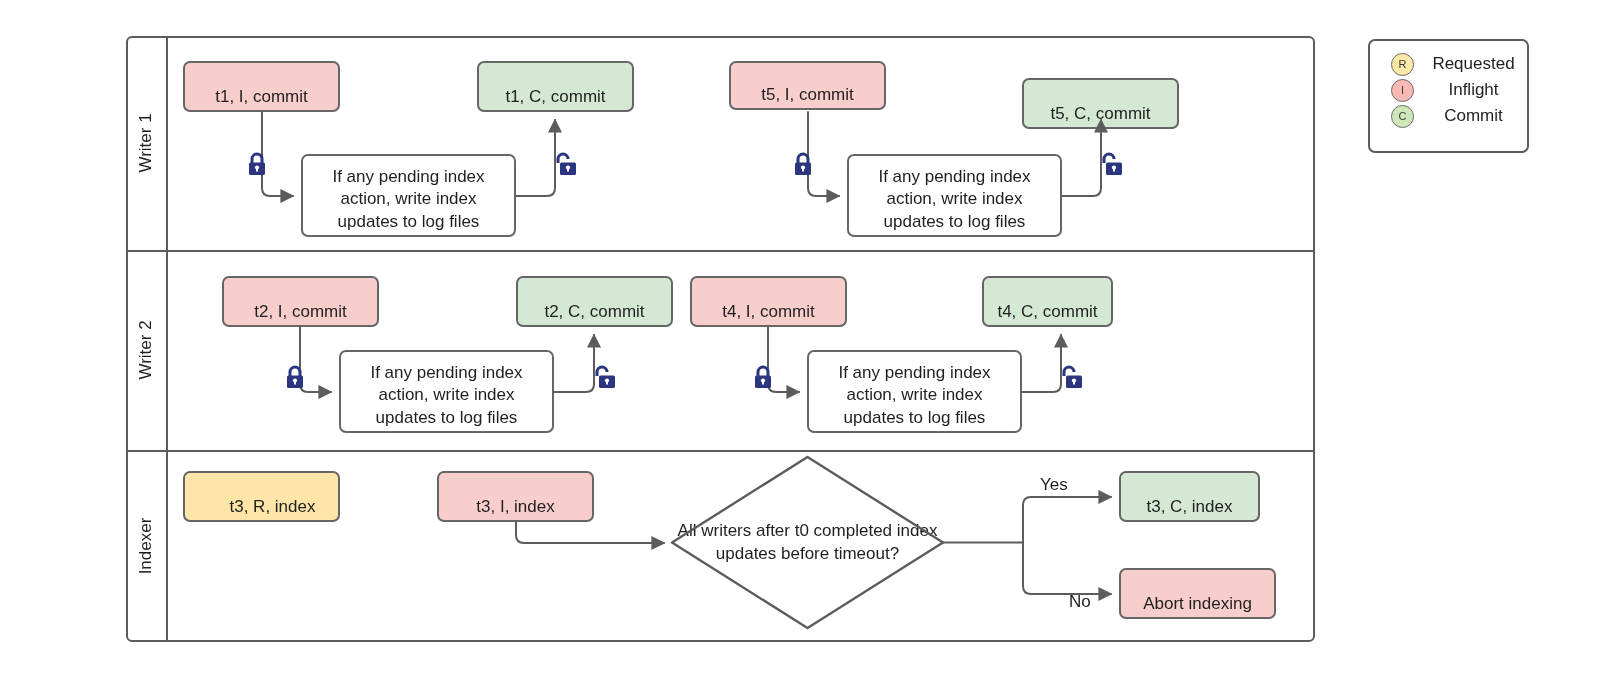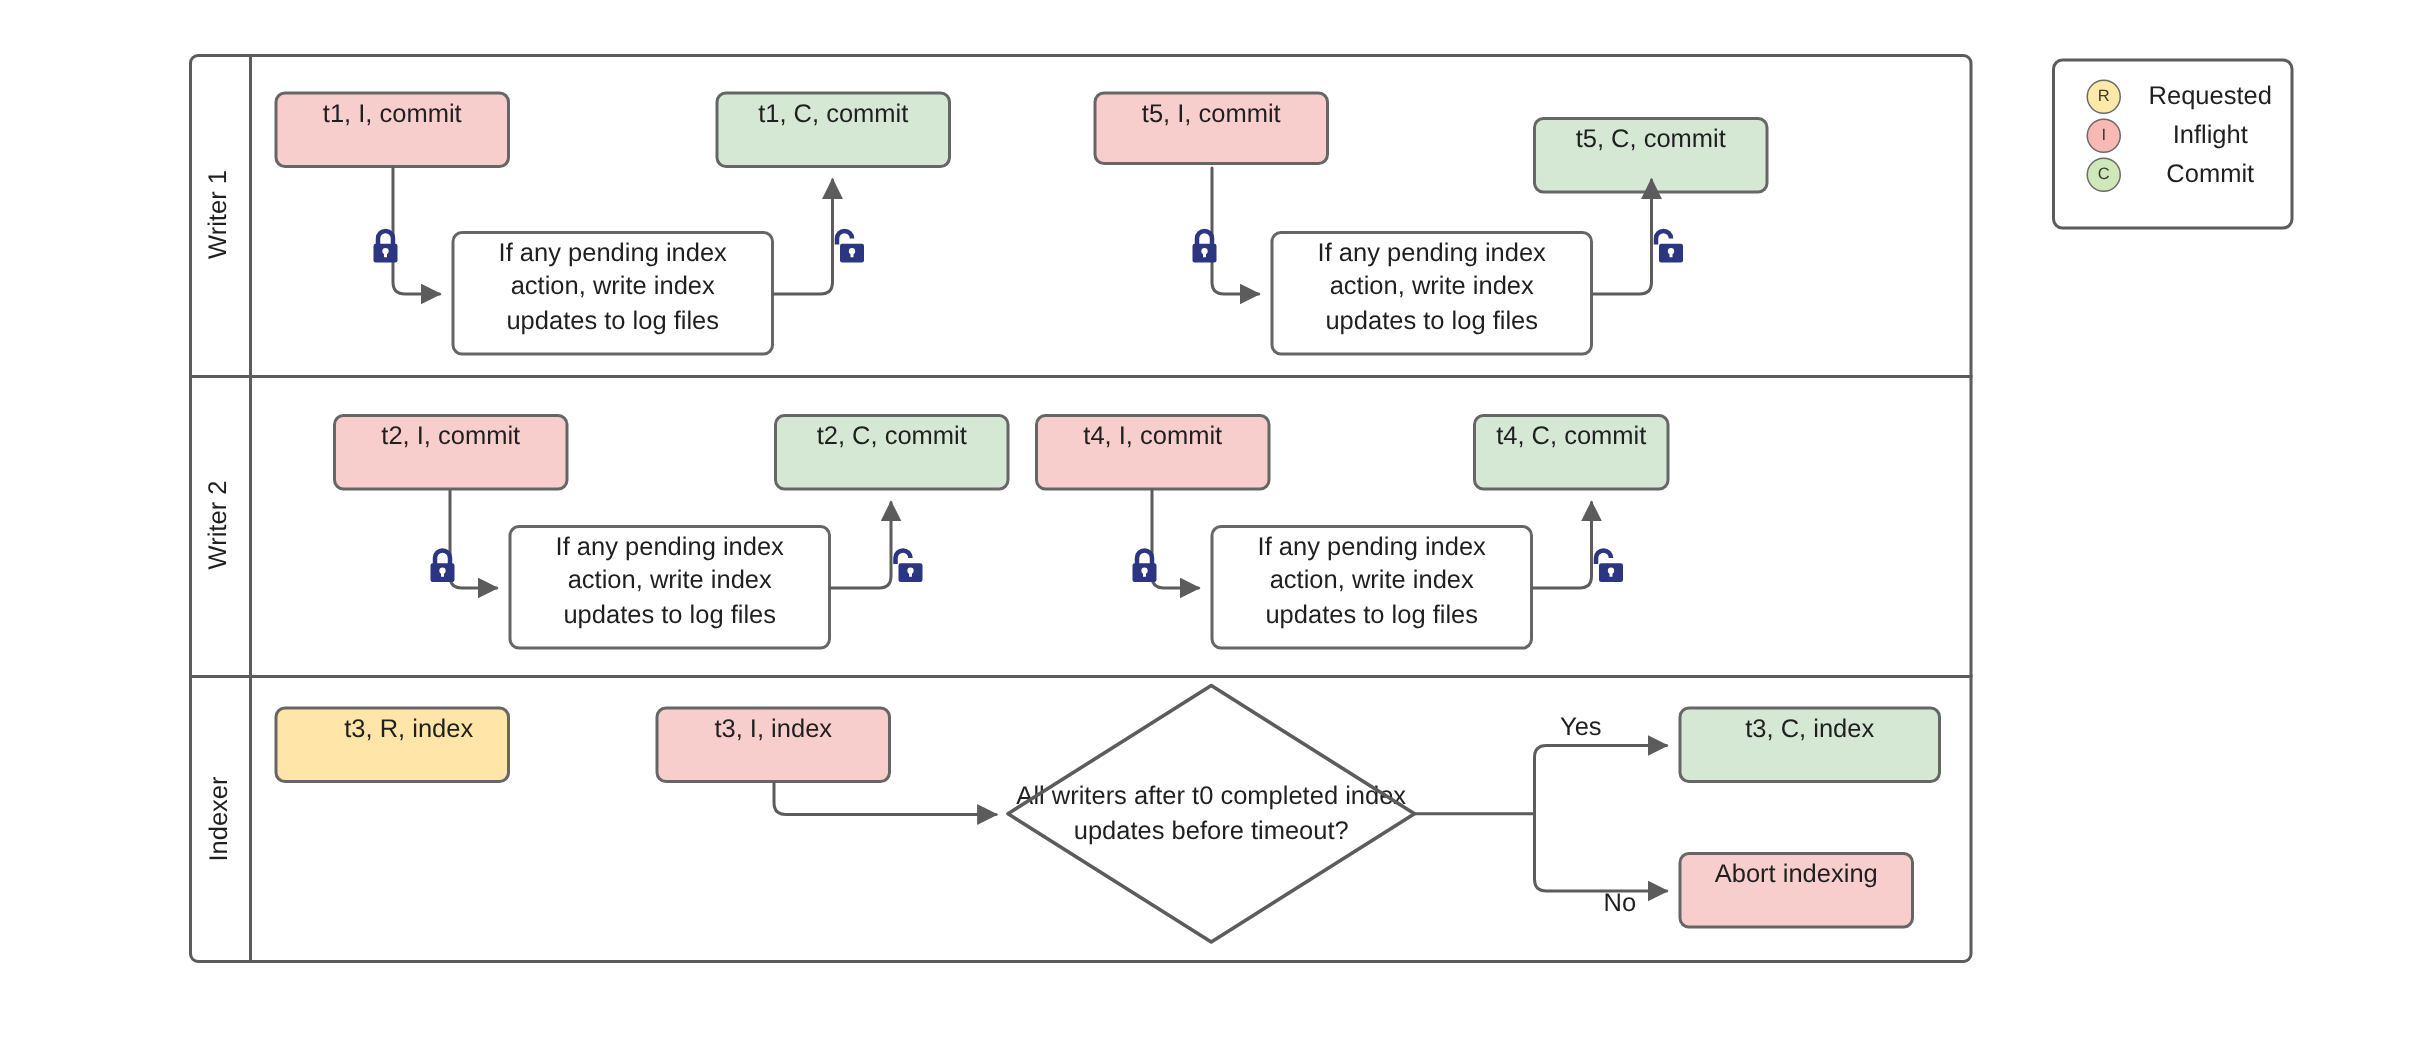--- a/index.html
+++ b/index.html
@@ -54,21 +54,21 @@
     transform: rotate(-90deg);
     white-space: nowrap;
     display: inline-block;
   }
 
   
   .node {
     border: 2.2px solid #666666;
     border-radius: 7px;
     display: flex;
-    align-items: flex-start;
+    align-items: flex-end;
     justify-content: center;
     text-align: center;
     font-size: 17px;
     line-height: 1.32;
     color: #1f1f1f;
     padding: 2px 6px;
   }
   .node.inflight { background: #f8cecc; }
   .node.commit   { background: #d5e8d4; }
   .node.requested{ background: #ffe6a8; padding-left: 28px; }
@@ -219,21 +219,21 @@
   </div>
 
   <div class="abs node inflight" style="left:437px;top:471px;width:157px;height:51px">
     <span class="txt">t3, I, index</span>
   </div>
 
   <div class="abs diamond-wrap" style="left:672px;top:457px;width:271px;height:171px">
     <div class="diamond-text">All writers after t0 completed index updates before timeout?</div>
   </div>
 
-  <div class="abs node commit" style="left:1119px;top:471px;width:175px;height:51px">
+  <div class="abs node commit" style="left:1119px;top:471px;width:141px;height:51px">
     <span class="txt">t3, C, index</span>
   </div>
 
   <div class="abs node inflight" style="left:1119px;top:568px;width:157px;height:51px">
     <span class="txt">Abort indexing</span>
   </div>
 
   <div class="abs edge-label" style="left:1040px;top:475px">Yes</div>
   <div class="abs edge-label" style="left:1069px;top:592px">No</div>
 

